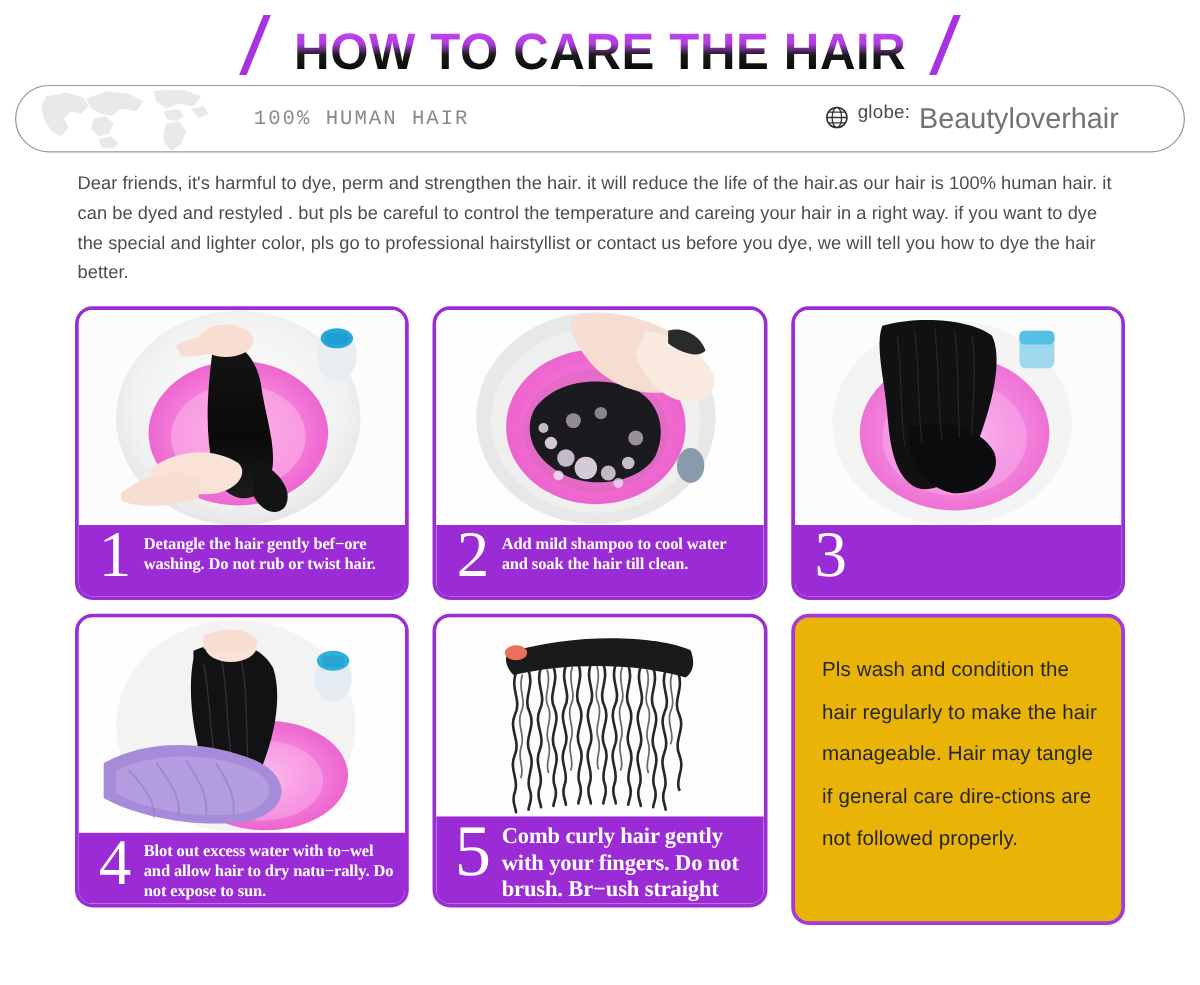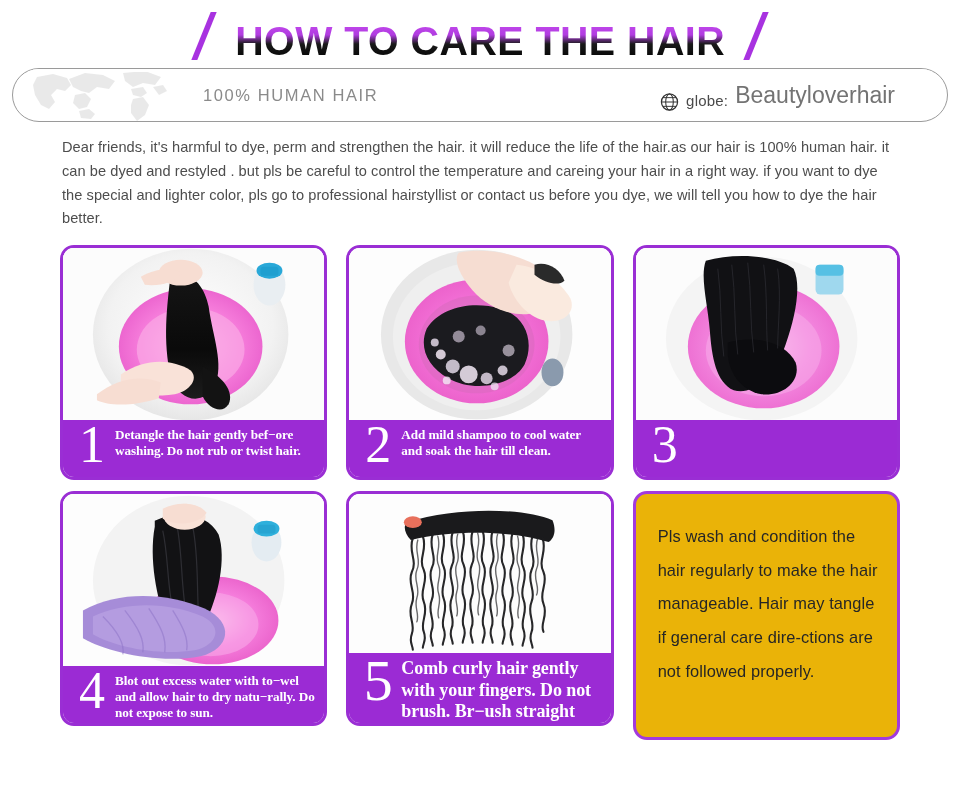--- a/index.html
+++ b/index.html
@@ -78,28 +78,29 @@
   }
   .banner-left-label {
     position: absolute;
     left: 190px;
     top: 50%;
     transform: translateY(-50%);
     font-size: 16.5px;
     letter-spacing: 1.6px;
     color: #8a8a8a;
     white-space: nowrap;
+    font-family: Liberation Mono, monospace;
   }
   .banner-right {
     position: absolute;
     right: 52px;
     top: 50%;
     transform: translateY(-50%);
     display: flex;
-    align-items: flex-end;
+    align-items: flex-start;
     gap: 7px;
     white-space: nowrap;
   }
   .globe-icon { position: relative; top: 3px; flex: none; }
   .globe-label {
     font-size: 15px;
     color: #4a4a4a;
     letter-spacing: 0.2px;
   }
   .brand-name {

